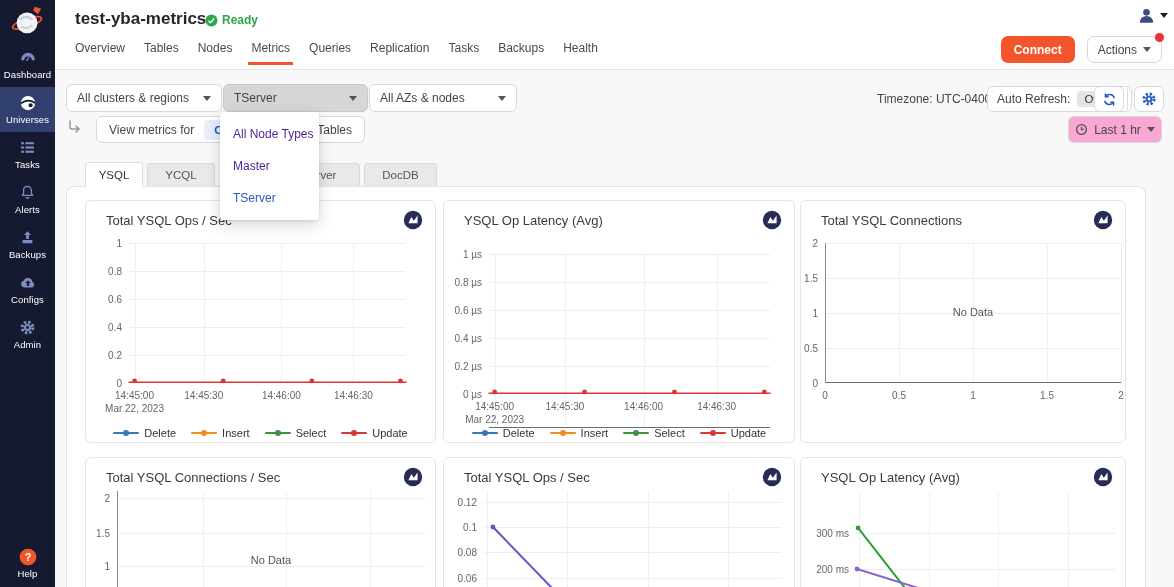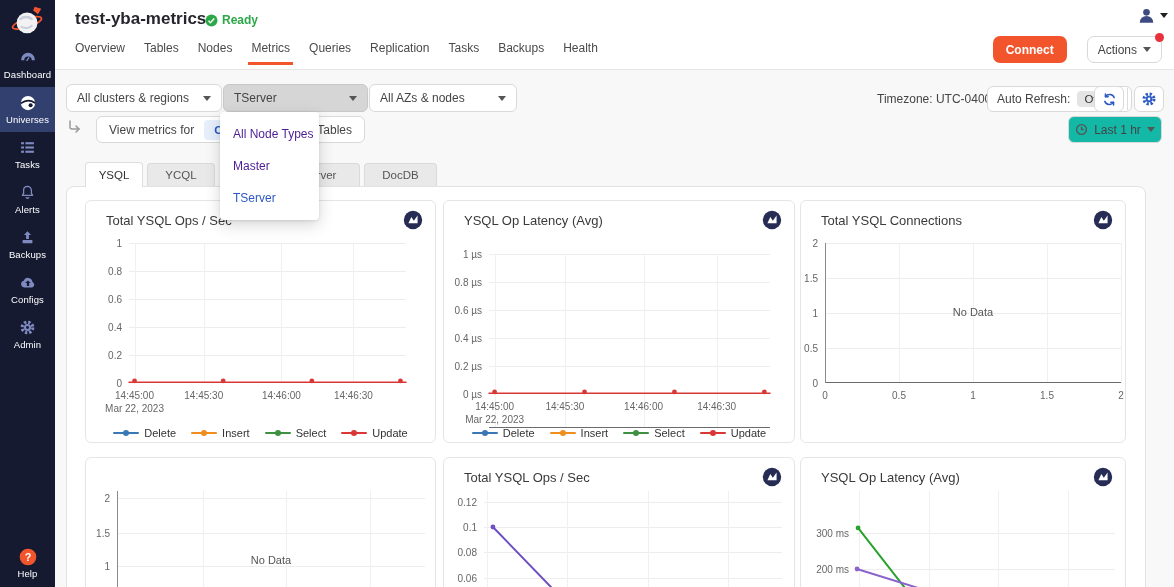--- a/index.html
+++ b/index.html
@@ -15,21 +15,21 @@
   .sb-icon { height:17px; display:flex; align-items:center; }
   .sb-help { position:absolute; left:0; bottom:8px; width:55px; display:flex; flex-direction:column; align-items:center; gap:3px; cursor:pointer; }
 
   
   .header { position:absolute; left:55px; top:0; width:1119px; height:70px; background:#fff; border-bottom:1px solid #e5e5e5; z-index:5; }
   .page-title { position:absolute; left:20px; top:9px; font-size:17px; font-weight:bold; color:#25252b; }
   .ready-badge { position:absolute; left:150px; top:13px; display:flex; align-items:center; gap:4px; font-size:12px; font-weight:bold; color:#2ba847; }
   .nav-tabs { position:absolute; left:20px; top:41px; display:flex; gap:19px; }
   .nav-tab { font-size:12px; color:#4a4a4a; padding-bottom:10px; position:relative; cursor:pointer; }
   .nav-tab.active::after { content:""; position:absolute; left:-3px; right:-3px; bottom:0; height:3px; background:#f2552c; }
-  .header-actions { position:absolute; right:12px; top:36px; display:flex; gap:20px; }
+  .header-actions { position:absolute; right:12px; top:36px; display:flex; gap:12px; }
   .btn-connect { background:#f2552c; color:#fff; border:none; border-radius:7px; font-size:12px; font-weight:bold; padding:0 13px; height:27px; cursor:pointer; font-family:inherit; }
   .btn-actions { position:relative; background:#fff; color:#444; border:1px solid #d8d8d8; border-radius:7px; font-size:12px; padding:0 10px; height:27px; display:flex; align-items:center; gap:6px; cursor:pointer; font-family:inherit; }
   .red-dot { position:absolute; right:-3px; top:-4px; width:9px; height:9px; border-radius:50%; background:#e8313b; }
   .user-box { position:absolute; right:6px; top:6px; display:flex; align-items:center; gap:4px; cursor:pointer; }
 
   
   .dd { position:absolute; height:28px; background:#fff; border:1px solid #d9d9d9; border-radius:6px; display:flex; align-items:center; padding:0 10px; font-size:12px; color:#444; cursor:pointer; }
   .dd .caret { margin-left:auto; }
   .dd1 { left:66px; top:84px; width:156px; }
   .dd2 { left:223px; top:84px; width:145px; background:#d6d6d6; border-color:#c8c8c8; }
@@ -39,21 +39,21 @@
   .auto-refresh { position:absolute; left:987px; top:86px; height:26px; background:#fff; border:1px solid #d9d9d9; border-radius:6px; display:flex; align-items:center; gap:7px; padding:0 9px; font-size:12px; color:#444; cursor:pointer; }
   .off-pill { background:#e4e4e4; border-radius:4px; padding:2px 7px; font-size:11.5px; color:#333; }
   .icon-btn { position:absolute; top:86px; width:30px; height:26px; background:#fff; border:1px solid #d9d9d9; border-radius:6px; display:flex; align-items:center; justify-content:center; cursor:pointer; }
   .refresh-btn { left:1094px; }
   .gear-btn { left:1134px; }
   .vdiv { position:absolute; left:1127px; top:88px; width:1px; height:22px; background:#ddd; }
   .row2-arrow { position:absolute; left:66px; top:119px; }
   .metrics-group { position:absolute; left:96px; top:116px; width:269px; height:27px; background:#fff; border:1px solid #d9d9d9; border-radius:6px; display:flex; align-items:center; gap:10px; padding:0 12px; font-size:12px; color:#444; }
   .overall-pill { background:#e7effd; color:#2457c5; font-weight:bold; border-radius:4px; padding:4px 10px; font-size:11.5px; cursor:pointer; }
   .outlier { margin-left:auto; color:#444; cursor:pointer; white-space:nowrap; }
-  .time-range { position:absolute; left:1068px; top:116px; width:94px; height:27px; background:#14b8a6; border:1px solid #d9d9d9; border-radius:6px; display:flex; align-items:center; justify-content:center; gap:6px; font-size:12px; color:#444; cursor:pointer; }
+  .time-range { position:absolute; left:1068px; top:116px; width:94px; height:27px; background:#f9a8d4; border:1px solid #d9d9d9; border-radius:6px; display:flex; align-items:center; justify-content:center; gap:6px; font-size:12px; color:#444; cursor:pointer; }
 
   
   .menu { position:absolute; left:220px; top:112px; width:99px; background:#fff; border-radius:4px; padding:6px 0;
           box-shadow:0 1px 3px rgba(0,0,0,.1), 0 5px 16px rgba(0,0,0,.16); z-index:60; }
   .menu-item { padding:9px 13px; font-size:12px; color:#4c1d95; cursor:pointer; white-space:nowrap; }
   .menu-item.selected { color:#2b59c3; }
 
   
   .outer-panel { position:absolute; left:66px; top:186px; width:1080px; height:500px; background:#fff; border:1px solid #e2e2e2; border-radius:8px; z-index:1; }
   .metric-tab { position:absolute; top:163px; height:23px; background:#e9e9e9; border:1px solid #dadada; border-bottom:none; border-radius:4px 4px 0 0; display:flex; align-items:center; justify-content:center; font-size:11.5px; color:#555; z-index:2; cursor:pointer; }
@@ -451,20 +451,29 @@
           <div class="axis-l"></div>
           <span class="xtick" style="left: 0px; top: 147px;">0</span>
           <span class="xtick" style="left: 74px; top: 147px;">0.5</span>
           <span class="xtick" style="left: 148px; top: 147px;">1</span>
           <span class="xtick" style="left: 222px; top: 147px;">1.5</span>
           <span class="xtick" style="left: 296px; top: 147px;">2</span>
           <div class="nodata" style="top: 63px;">No Data</div>
         </div>
       </div>
       <div class="card c4">
+        <div class="card-head">
+          <span class="card-title">Total YSQL Connections / Sec</span>
+          <span style="display:flex;cursor:pointer;">
+            <svg width="20" height="20" viewBox="0 0 24 24">
+              <circle cx="12" cy="12" r="11" fill="#272c55"></circle>
+              <path d="M6.5 16L10 8.5 13 13l4.5-6.5V16z" fill="#fff"></path>
+            </svg>
+          </span>
+        </div>
         <div class="plot" style="left: 31px; top: 33px; width: 308px; height: 140px;">
           <div class="hgrid" style="top: 7px;"></div>
           <span class="ytick" style="left: -31px; width: 24px; top: 2px;">2</span>
           <div class="hgrid" style="top: 42px;"></div>
           <span class="ytick" style="left: -31px; width: 24px; top: 37px;">1.5</span>
           <div class="hgrid" style="top: 74.9px;"></div>
           <span class="ytick" style="left: -31px; width: 24px; top: 69.9px;">1</span>
           <div class="vgrid" style="left: 86.24px;"></div>
           <div class="vgrid" style="left: 169.4px;"></div>
           <div class="vgrid" style="left: 252.56px;"></div>

